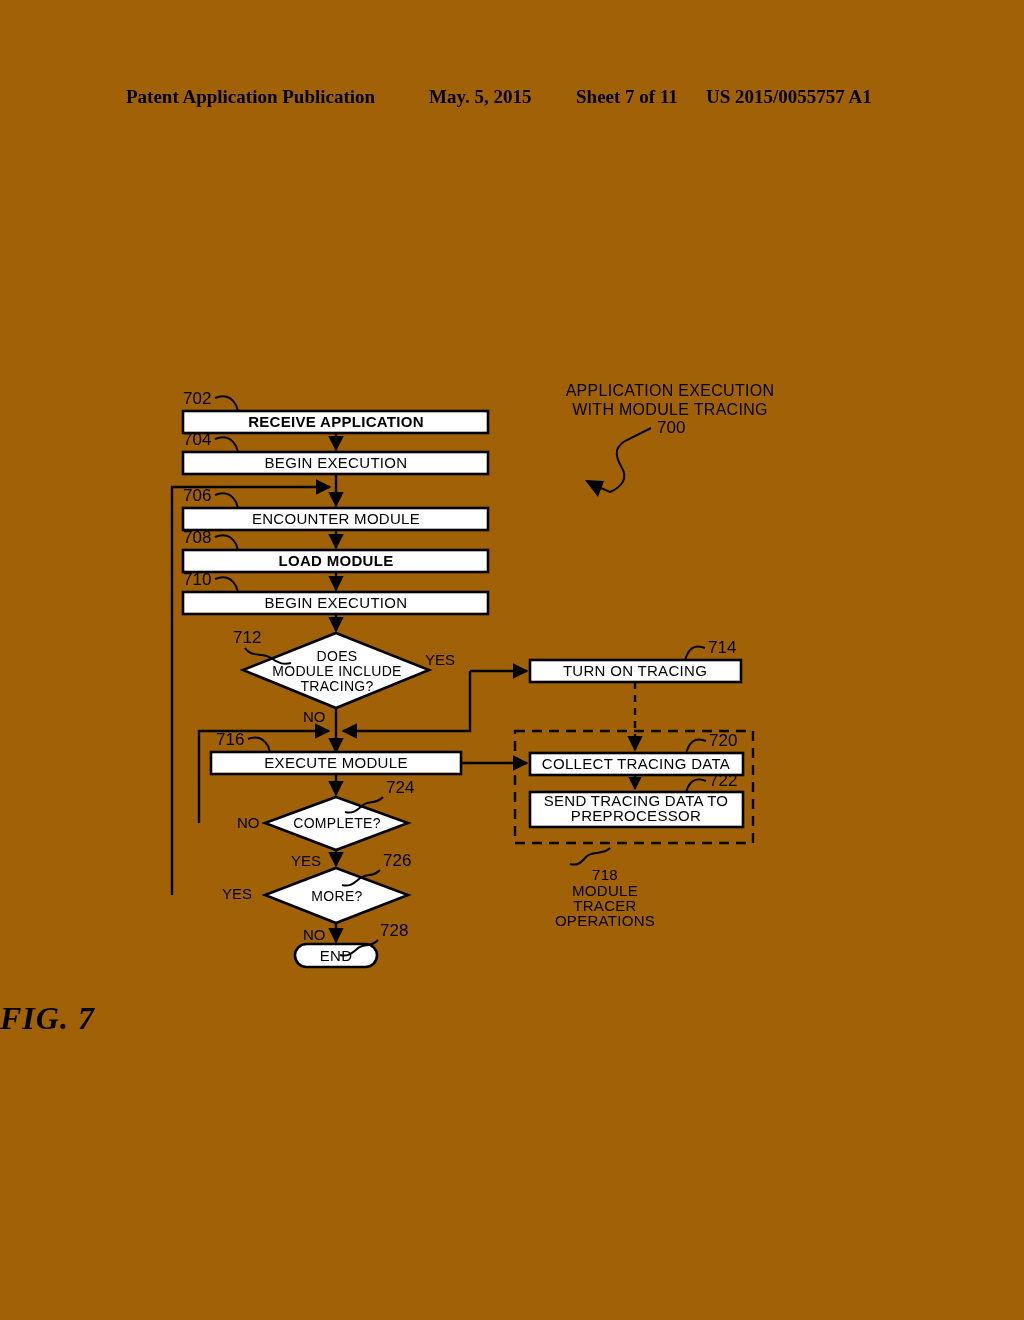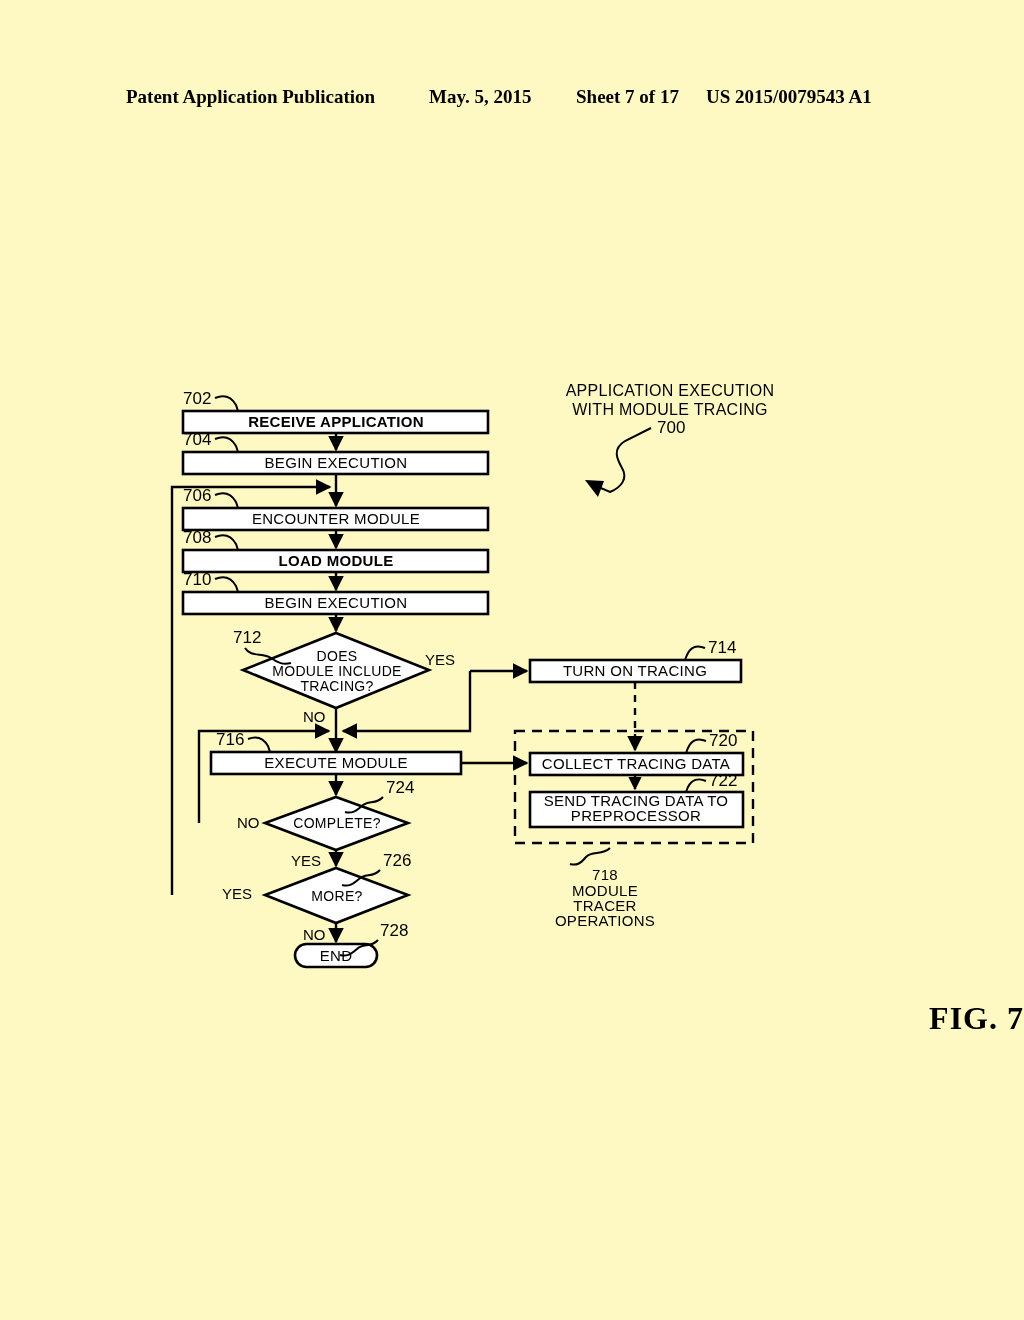--- a/index.html
+++ b/index.html
@@ -5,21 +5,21 @@
 <style>
   html, body {
     margin: 0;
     padding: 0;
     background: #ffffff;
   }
   #page {
     position: relative;
     width: 1024px;
     height: 1320px;
-    background: #fef9c3;
+    background: #a16207;
     overflow: hidden;
     font-family: "Liberation Sans", sans-serif;
     color: #000000;
   }
   
   #header {
     position: absolute;
     left: 0;
     top: 86px;
     width: 1024px;
@@ -33,22 +33,23 @@
   #header .h-date  { position: absolute; left: 429px;  top: 0; }
   #header .h-sheet { position: absolute; left: 576px;  top: 0; }
   #header .h-num   { position: absolute; left: 706px;  top: 0; }
 
   
   #fig-caption {
     position: absolute;
     left: 0;
     top: 1000px;
     width: 1024px;
-    text-align: right;
+    text-align: left;
     font-family: "Liberation Serif", serif;
+    font-style: italic;
     font-weight: bold;
     font-size: 32px;
     letter-spacing: 1px;
   }
 
   
   #figure {
     position: absolute;
     left: 0;
     top: 0;
@@ -123,22 +124,22 @@
   }
 </style>
 </head>
 <body>
 
 <div id="page">
 
   <div id="header">
     <span class="h-pub">Patent Application Publication</span>
     <span class="h-date">May. 5, 2015</span>
-    <span class="h-sheet">Sheet 7 of 17</span>
-    <span class="h-num">US 2015/0079543 A1</span>
+    <span class="h-sheet">Sheet 7 of 11</span>
+    <span class="h-num">US 2015/0055757 A1</span>
   </div>
 
   <svg id="figure" viewBox="0 0 1024 1320">
     <defs>
       <marker id="arrow" viewBox="0 0 10 10" refX="9" refY="5" markerWidth="6.5" markerHeight="6.5" orient="auto-start-reverse">
         <path d="M 0 0 L 10 5 L 0 10 z" fill="#000"></path>
       </marker>
       <marker id="arrowsm" viewBox="0 0 10 10" refX="9" refY="5" markerWidth="5.5" markerHeight="5.5" orient="auto-start-reverse">
         <path d="M 0 0 L 10 5 L 0 10 z" fill="#000"></path>
       </marker>

